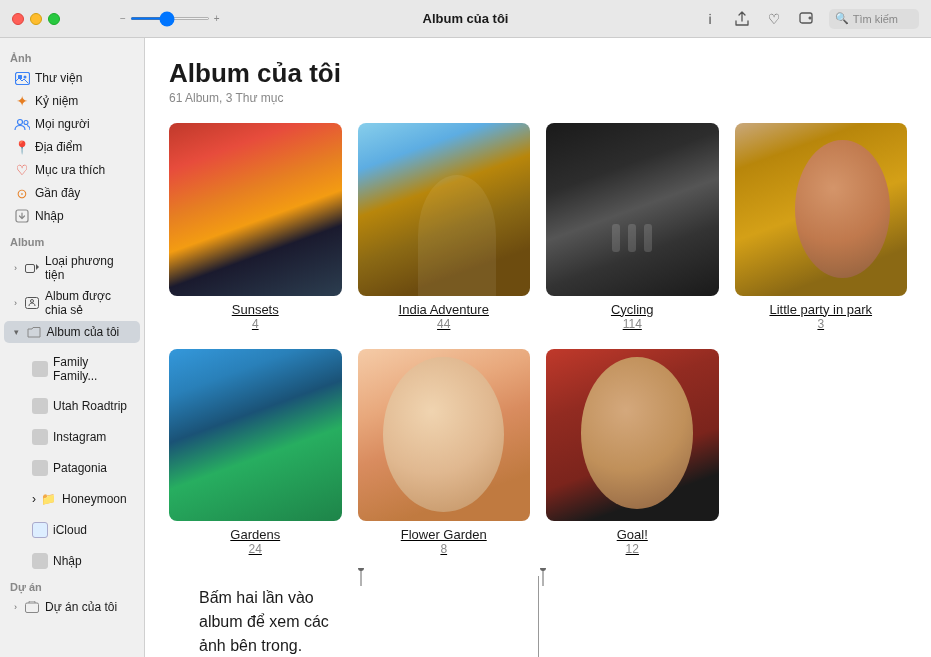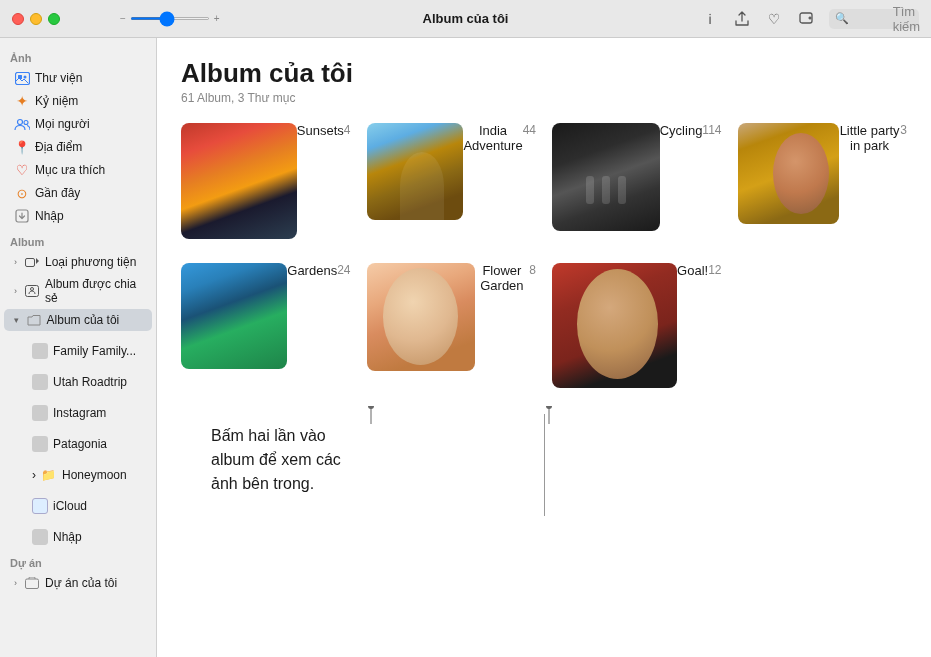--- a/index.html
+++ b/index.html
@@ -85,21 +85,21 @@
 
     
     .app-body {
       display: flex;
       flex: 1;
       overflow: hidden;
     }
 
     
     .sidebar {
-      width: 157px;
+      width: 145px;
       background: #f0f0f0;
       border-right: 1px solid #d0d0d0;
       overflow-y: auto;
       flex-shrink: 0;
       padding-top: 6px;
       font-size: 12px;
     }
     .sidebar-section-label {
       font-size: 11px;
       font-weight: 700;
@@ -189,23 +189,24 @@
 
     
     .album-grid {
       display: grid;
       grid-template-columns: repeat(4, 1fr);
       gap: 18px 16px;
       padding-bottom: 20px;
     }
     .album-item {
       display: flex;
-      flex-direction: row;
-      align-items: flex-start;
+      flex-direction: column;
+      align-items: center;
       cursor: pointer;
+      text-decoration: underline;
     }
     .album-thumb {
       width: 100%;
       aspect-ratio: 1 / 1;
       border-radius: 8px;
       overflow: hidden;
       margin-bottom: 6px;
       position: relative;
     }
     .album-thumb-inner {
@@ -377,21 +378,21 @@
     </div>
     <div class="titlebar-icon">♡</div>
     <div class="titlebar-icon">
       <svg width="15" height="14" viewBox="0 0 15 14" fill="none">
         <rect x="1" y="1" width="12" height="10" rx="2" stroke="#555" stroke-width="1.3"></rect>
         <path d="M10 6H12M11 5v2" stroke="#555" stroke-width="1.3" stroke-linecap="round"></path>
       </svg>
     </div>
     <div class="search-box">
       <span style="font-size:11px;">🔍</span>
-      <span style="font-size:13px;color:#888;margin-left:40px;">Tìm kiếm</span>
+      <span style="font-size:11px;color:#888;">Tìm kiếm</span>
     </div>
   </div>
 </div>
 
 <div class="app-body">
 
   <div class="sidebar">
 
     <div class="sidebar-section-label">Ảnh</div>
     <div class="sidebar-item">

